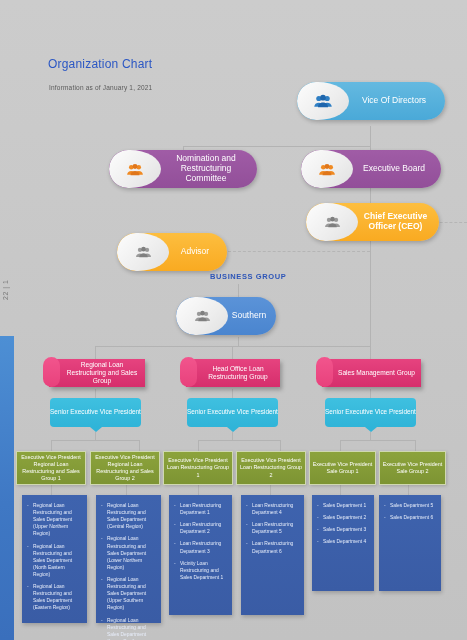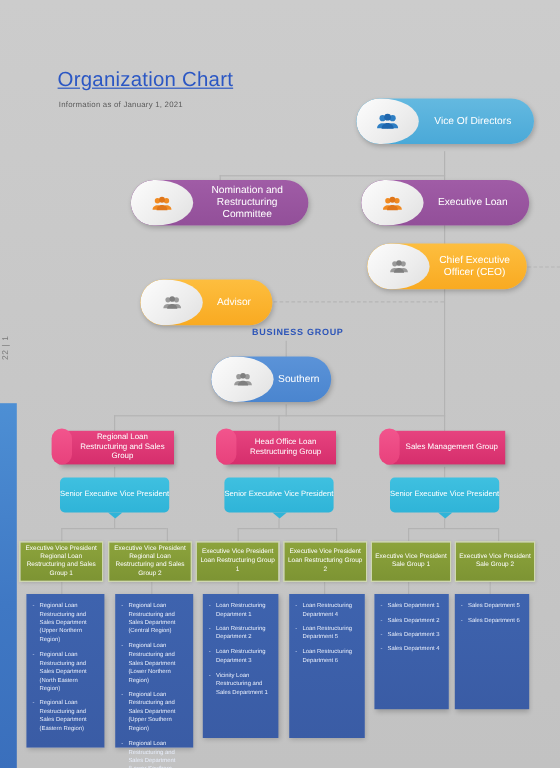--- a/index.html
+++ b/index.html
@@ -23,21 +23,21 @@
     white-space: nowrap;
   }
   .blue-rail {
     position: absolute; left: 0; top: 336px; width: 14px; height: 304px;
     background: linear-gradient(180deg,#4d8fd4 0%, #3f78c4 55%, #3a6fbc 100%);
   }
 
   
   .title {
     position: absolute; left: 48px; top: 57px;
-    font-size: 17px; color: #2b57c4; letter-spacing: .2px; text-decoration: underline;
+    font-size: 12px; color: #2b57c4; letter-spacing: .2px;
   }
   .subtitle {
     position: absolute; left: 49px; top: 84px;
     font-size: 6.5px; color: #5a5a5a; letter-spacing: .2px;
   }
 
   
   .ln { position: absolute; background: #b3b3b3; }
   .lnv { width: 1px; }
   .lnh { height: 1px; }
@@ -219,24 +219,24 @@
     <span class="badge">
       <svg class="ppl" width="18" height="13" viewBox="0 0 24 16" aria-hidden="true">
         <circle cx="7" cy="5" r="3" fill="#f08a22"></circle>
           <circle cx="17" cy="5" r="3" fill="#f08a22"></circle>
         <circle cx="12" cy="4" r="3.3" fill="#e0761a"></circle>
         <path d="M1.5 15c0-3.2 2.6-5 5.5-5s5.5 1.8 5.5 5z" fill="#f08a22"></path>
         <path d="M11.5 15c0-3.2 2.6-5 5.5-5s5.5 1.8 5.5 5z" fill="#f08a22"></path>
         <path d="M6 15.5c0-3.6 2.8-5.6 6-5.6s6 2 6 5.6z" fill="#e0761a"></path>
       </svg>
     </span>
-    <span class="label">Executive Loan</span>
-  </div>
-
-  <div class="pill orange" style="left:306px; top:203px; width:133px;">
+    <span class="label">Executive Board</span>
+  </div>
+
+  <div class="pill orange" style="left:306px; top:203px; width:133px;font-weight:bold;">
     <span class="badge">
       <svg class="ppl" width="17" height="12" viewBox="0 0 24 16" aria-hidden="true">
         <circle cx="7" cy="5" r="3" fill="#9a9a9a"></circle>
           <circle cx="17" cy="5" r="3" fill="#9a9a9a"></circle>
         <circle cx="12" cy="4" r="3.3" fill="#7f7f7f"></circle>
         <path d="M1.5 15c0-3.2 2.6-5 5.5-5s5.5 1.8 5.5 5z" fill="#9a9a9a"></path>
         <path d="M11.5 15c0-3.2 2.6-5 5.5-5s5.5 1.8 5.5 5z" fill="#9a9a9a"></path>
         <path d="M6 15.5c0-3.6 2.8-5.6 6-5.6s6 2 6 5.6z" fill="#7f7f7f"></path>
       </svg>
     </span>

